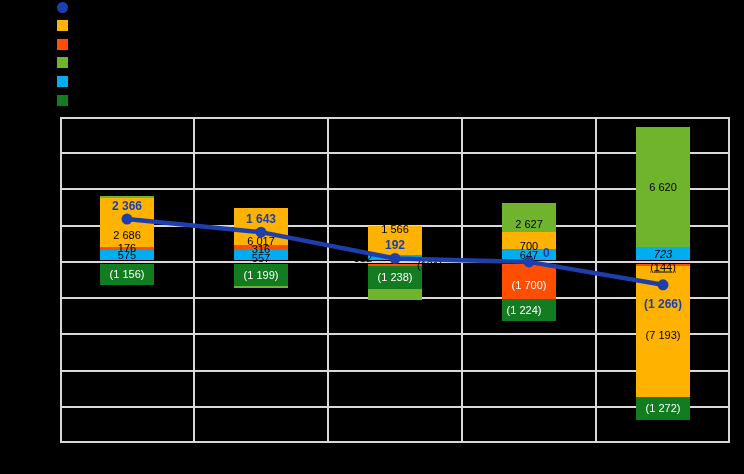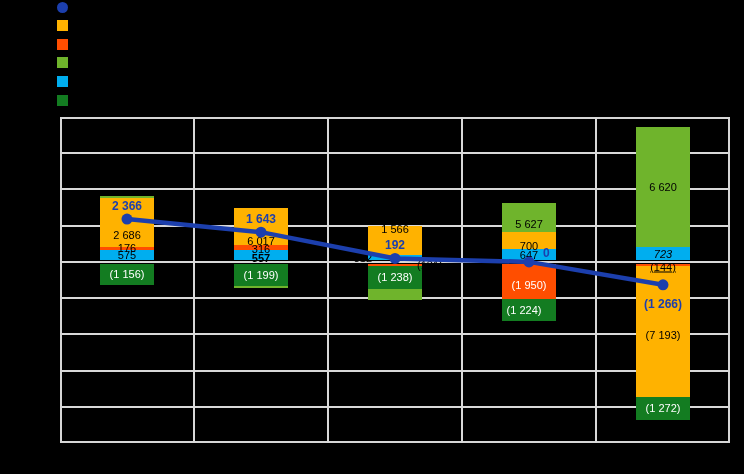--- a/index.html
+++ b/index.html
@@ -86,33 +86,33 @@
         <div class="bar-seg" style="left: 576px; top: 130.295px; height: 13.0943px; background: rgb(0, 174, 239);"></div>
         <div class="bar-seg" style="left: 576px; top: 10.399px; height: 119.896px; background: rgb(111, 180, 44);"></div>
         <div class="bar-seg" style="left: 576px; top: 146.889px; height: 2.608px; background: rgb(255, 78, 0);"></div>
         <div class="bar-seg" style="left: 576px; top: 149.497px; height: 130.273px; background: rgb(255, 178, 0);"></div>
         <div class="bar-seg" style="left: 576px; top: 279.77px; height: 23.0373px; background: rgb(19, 124, 33);"></div>
         <div>
           <div class="bar-label" style="color: rgb(0, 0, 0); top: 138.182px; left: 67px;">575</div>
           <div class="bar-label" style="color: rgb(0, 0, 0); top: 131.381px; left: 67px;">176</div>
           <div class="bar-label" style="color: rgb(0, 0, 0); top: 118.464px; left: 67px;">2 686</div>
           <div class="bar-label" style="color: rgb(255, 255, 255); top: 157.357px; left: 67px;">(1 156)</div>
-          <div class="bar-label" style="color: rgb(0, 0, 0); top: 141.345px; left: 201px; font-weight: bold;">557</div>
+          <div class="bar-label" style="color: rgb(0, 0, 0); top: 141.345px; left: 201px;">557</div>
           <div class="bar-label" style="color: rgb(0, 0, 0); top: 132.439px; left: 201px;">316</div>
           <div class="bar-label" style="color: rgb(0, 0, 0); top: 124.313px; left: 201px;">6 017</div>
           <div class="bar-label" style="color: rgb(255, 255, 255); top: 157.746px; left: 201px;">(1 199)</div>
           <div class="bar-label outside-left" style="color: rgb(0, 0, 0); top: 140.564px; left: 312px;">312</div>
           <div class="bar-label" style="color: rgb(0, 0, 0); top: 111.557px; left: 335px;">1 566</div>
           <div class="bar-label outside-right" style="color: rgb(0, 0, 0); top: 148.075px; left: 357px;">(131)</div>
           <div class="bar-label" style="color: rgb(255, 255, 255); top: 160.472px; left: 335px;">(1 238)</div>
           <div class="bar-label" style="color: rgb(0, 0, 0); top: 187px; left: 335px;">(610)</div>
           <div class="bar-label" style="color: rgb(0, 0, 0); top: 137.53px; left: 469px;">647</div>
           <div class="bar-label" style="color: rgb(0, 0, 0); top: 128.521px; left: 469px;">700</div>
-          <div class="bar-label" style="color: rgb(0, 0, 0); top: 106.638px; left: 469px;">5 627</div>
-          <div class="bar-label" style="color: rgb(255, 255, 255); top: 167.547px; left: 469px;">(1 950)</div>
+          <div class="bar-label" style="color: rgb(0, 0, 0); top: 106.638px; left: 469px;">2 627</div>
+          <div class="bar-label" style="color: rgb(255, 255, 255); top: 167.547px; left: 469px;">(1 700)</div>
           <div class="bar-label" style="color: rgb(255, 255, 255); top: 193.29px; left: 464px; text-align: right;">(1 224)</div>
           <div class="bar-label" style="color: rgb(0, 0, 0); top: 136.842px; left: 603px; font-style: italic;">723</div>
           <div class="bar-label" style="color: rgb(0, 0, 0); top: 70.3468px; left: 603px;">6 620</div>
           <div class="bar-label" style="color: rgb(0, 0, 0); top: 150.193px; left: 603px; text-decoration: underline;">(144)</div>
           <div class="bar-label" style="color: rgb(0, 0, 0); top: 217.633px; left: 603px;">(7 193)</div>
           <div class="bar-label" style="color: rgb(255, 255, 255); top: 291.289px; left: 603px;">(1 272)</div>
         </div>
         <svg width="670" height="326" class="line-svg">
           <polyline points="67,102.03800000000003 201,115.13233333333335 335,141.4115555555556 469,144.8888888888889 603,167.81755555555557" fill="none" stroke="#1C3FAD" stroke-width="4.5"></polyline>
           <circle cx="67" cy="102.03800000000003" r="5.5" fill="#1C3FAD"></circle>

